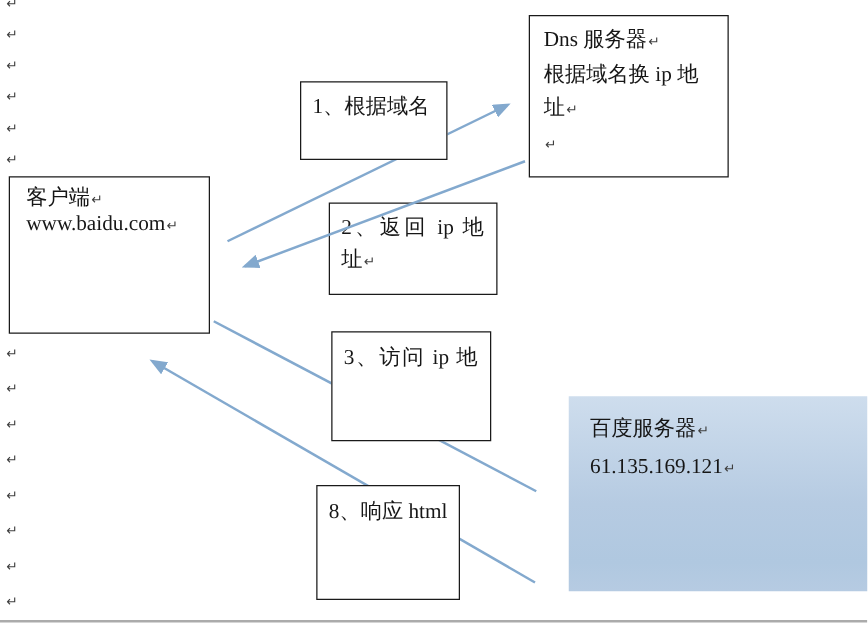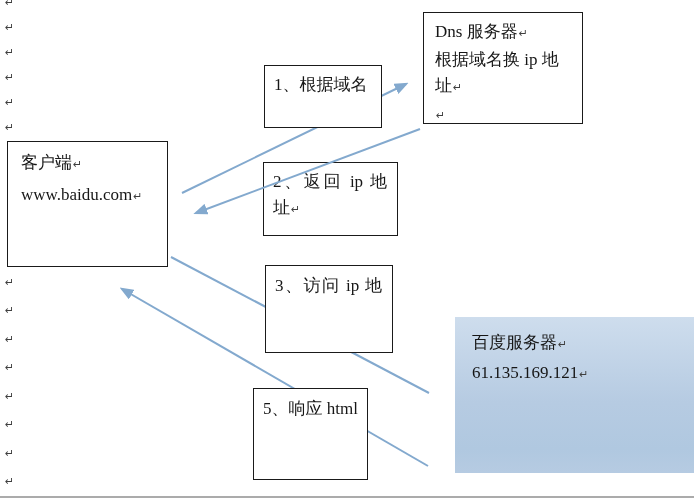--- a/index.html
+++ b/index.html
@@ -48,51 +48,51 @@
     <defs>
       <marker id="ah1" viewBox="0 0 10 8" refX="8" refY="4" markerWidth="7" markerHeight="5.6" orient="auto-start-reverse">
         <path class="ahead" d="M0,0 L10,4 L0,8 Z"></path>
       </marker>
     </defs>
     <line class="conn" x1="182" y1="193" x2="406" y2="84" marker-end="url(#ah1)" style="pointer-events:stroke;"></line>
     <line class="conn" x1="171" y1="257" x2="429" y2="393" style="pointer-events:stroke;"></line>
     <line class="conn" x1="428" y1="466" x2="122" y2="289" marker-end="url(#ah1)" style="pointer-events:stroke;"></line>
   </svg>
 
-  <div class="box" style="left:7px;top:141px;width:161px;height:126px;padding:6px 0 0 13px;line-height:30px;">
+  <div class="box" style="left:7px;top:141px;width:161px;height:126px;padding:6px 0 0 13px;line-height:19px;">
     <div class="ln"><span>客户端</span><span class="rm">↵</span></div>
     <div class="ln"><span>www.baidu.com</span><span class="rm">↵</span></div>
   </div>
 
-  <div class="box" style="left:423px;top:12px;width:160px;height:112px;padding:6px 0 0 11px;">
+  <div class="box" style="left:423px;top:12px;width:160px;height:130px;padding:6px 0 0 11px;">
     <div class="ln"><span>Dns 服务器</span><span class="rm">↵</span></div>
     <div class="ln"><span>根据域名换 ip 地</span></div>
     <div class="ln"><span>址</span><span class="rm">↵</span></div>
     <div class="ln"><span class="rm">↵</span></div>
   </div>
 
-  <div class="box" style="left:240px;top:65px;width:118px;height:63px;padding:6px 8px 0 9px;margin-left:24px;">
+  <div class="box" style="left:240px;top:65px;width:118px;height:63px;padding:6px 8px 0 9px;">
     <div class="ln"><span>1、根据域名</span></div>
   </div>
 
   <div class="box" style="left:263px;top:162px;width:135px;height:74px;padding:6px 10px 0 9px;">
     <div class="just">
         <span style="display:block;text-align:justify;text-align-last:justify;">2、返回 ip 地</span>
       </div>
     <div class="ln"><span>址</span><span class="rm">↵</span></div>
   </div>
 
   <div class="box" style="left:265px;top:265px;width:128px;height:88px;padding:7px 10px 0 9px;">
     <div class="just">
         <span style="display:block;text-align:justify;text-align-last:justify;">3、访问 ip 地</span>
       </div>
   </div>
 
   <div class="box" style="left:253px;top:388px;width:115px;height:92px;padding:7px 6px 0 9px;">
-    <div class="ln"><span>5、响应 html</span></div>
+    <div class="ln"><span>8、响应 html</span></div>
   </div>
 
   <div id="bluebox" style="left:455px;top:317px;width:241px;height:156px;padding:12px 0 0 17px;">
     <div class="ln"><span>百度服务器</span><span class="rm">↵</span></div>
     <div class="ln"><span>61.135.169.121</span><span class="rm">↵</span></div>
   </div>
 
   <svg class="layer over" width="694" height="499">
     <defs>
       <marker id="ah2" viewBox="0 0 10 8" refX="8" refY="4" markerWidth="7" markerHeight="5.6" orient="auto-start-reverse">

